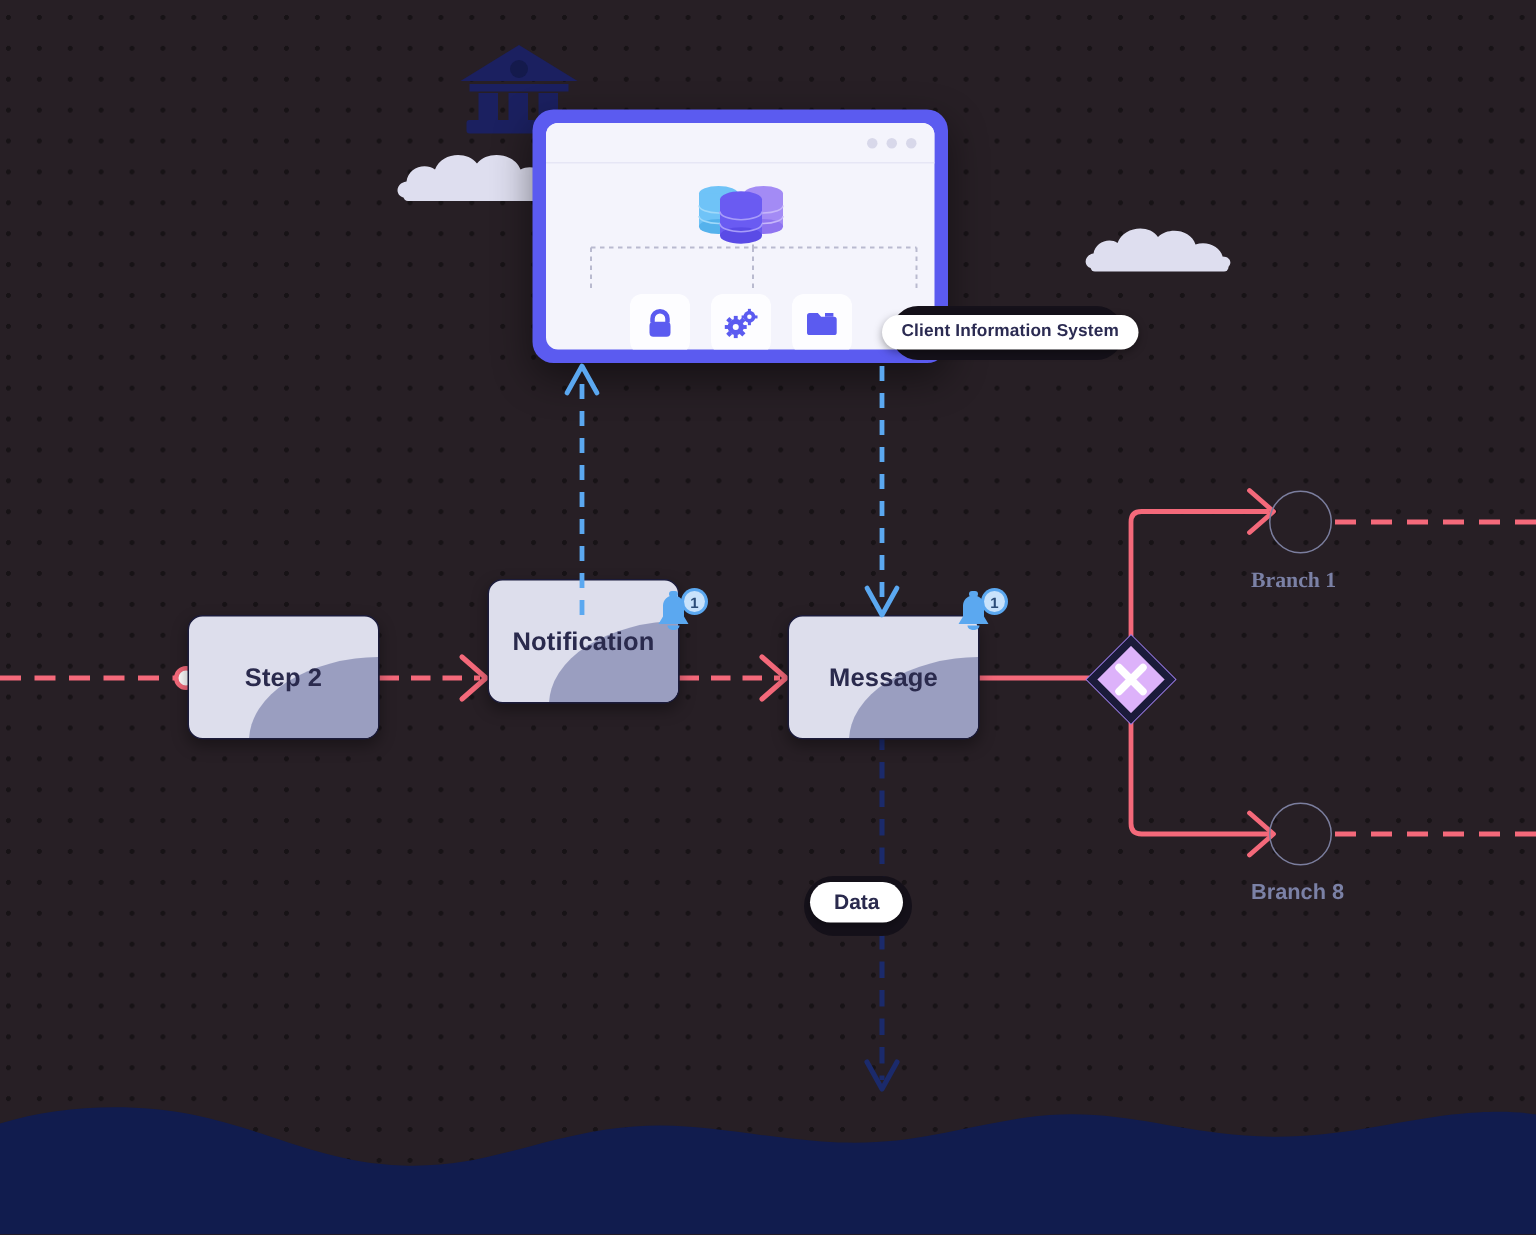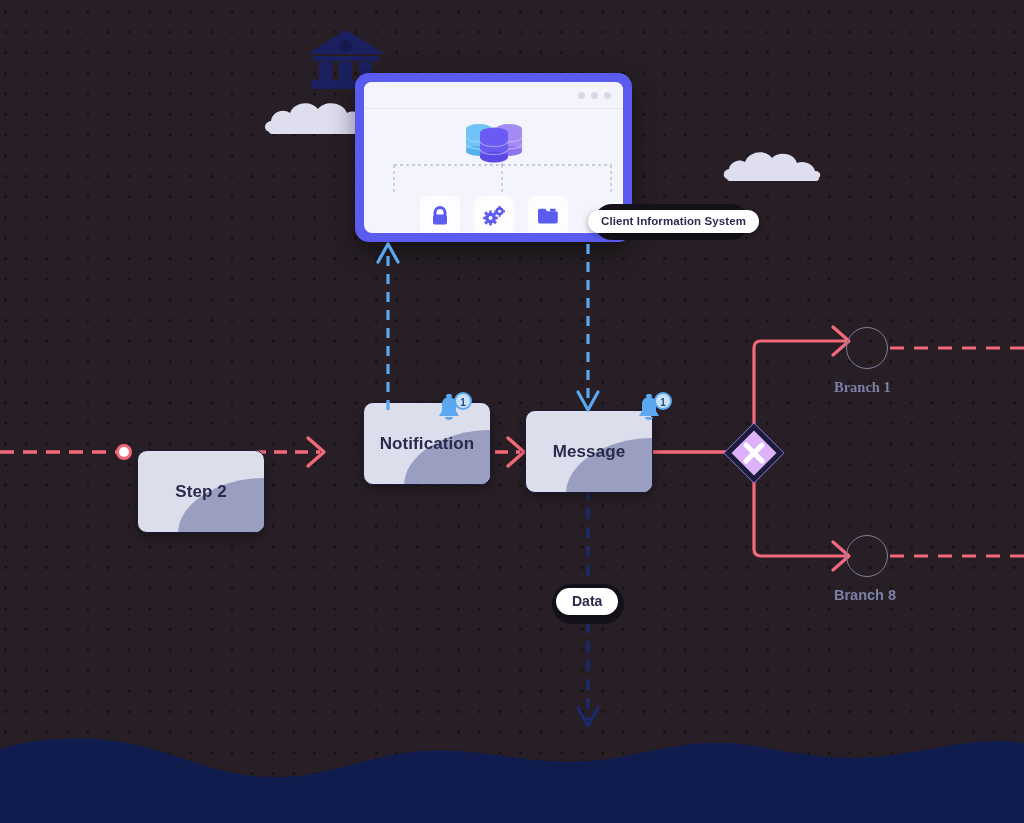--- a/index.html
+++ b/index.html
@@ -79,22 +79,22 @@
   .node .swirl {
     position:absolute; right:-2px; bottom:-2px; width:88px; height:56px;
     background:#8E93B8; border-top-left-radius:100% 100%;
     opacity:.85;
   }
   .node .label {
     position:absolute; inset:0; display:flex; align-items:center; justify-content:center;
     font-size:17px; font-weight:bold; color:#2A2A4D; letter-spacing:.1px;
     z-index:2;
   }
-  #node-step2 { left:137px; top:410px;margin-top:40px; }
-  #node-notification { left:325px; top:402px;margin-left:38px; }
+  #node-step2 { left:125px; top:410px; }
+  #node-notification { left:325px; top:386px; }
   #node-message { left:525px; top:410px;padding-left:25px; }
 
   
   .bell-badge { position:absolute; z-index:9; }
   #bell-notification { left:434px; top:392px; }
   #bell-message { left:634px; top:392px; }
 
   
   #gateway {
     position:absolute; left:723px; top:422px; width:62px; height:62px; z-index:8;
@@ -108,21 +108,21 @@
   #branch1-circle { left:846px; top:327px; }
   #branch2-circle { left:846px; top:535px; }
   .branch-label {
     position:absolute; font-size:14.5px; font-weight:bold;
     color:#7B81A6; white-space:nowrap; z-index:7;
   }
   #branch1-label { left:834px; top:379px;font-family:Liberation Serif, serif; }
   #branch2-label { left:834px; top:587px; }
 
   
-  #data-pill { position:absolute; left:556px; top:588px; z-index:11; }
+  #data-pill { position:absolute; left:540px; top:588px; z-index:11; }
   #data-pill .shadowpill {
     position:absolute; left:-4px; top:-4px; width:72px; height:40px;
     background:#15111A; border-radius:20px;
   }
   #data-pill .pill {
     position:relative; background:#FFFFFF; border-radius:15px;
     padding:5px 16px 6px; font-size:14px; font-weight:bold; color:#2A2A4D;
     box-shadow:0 2px 6px rgba(0,0,0,.3);
   }
 

